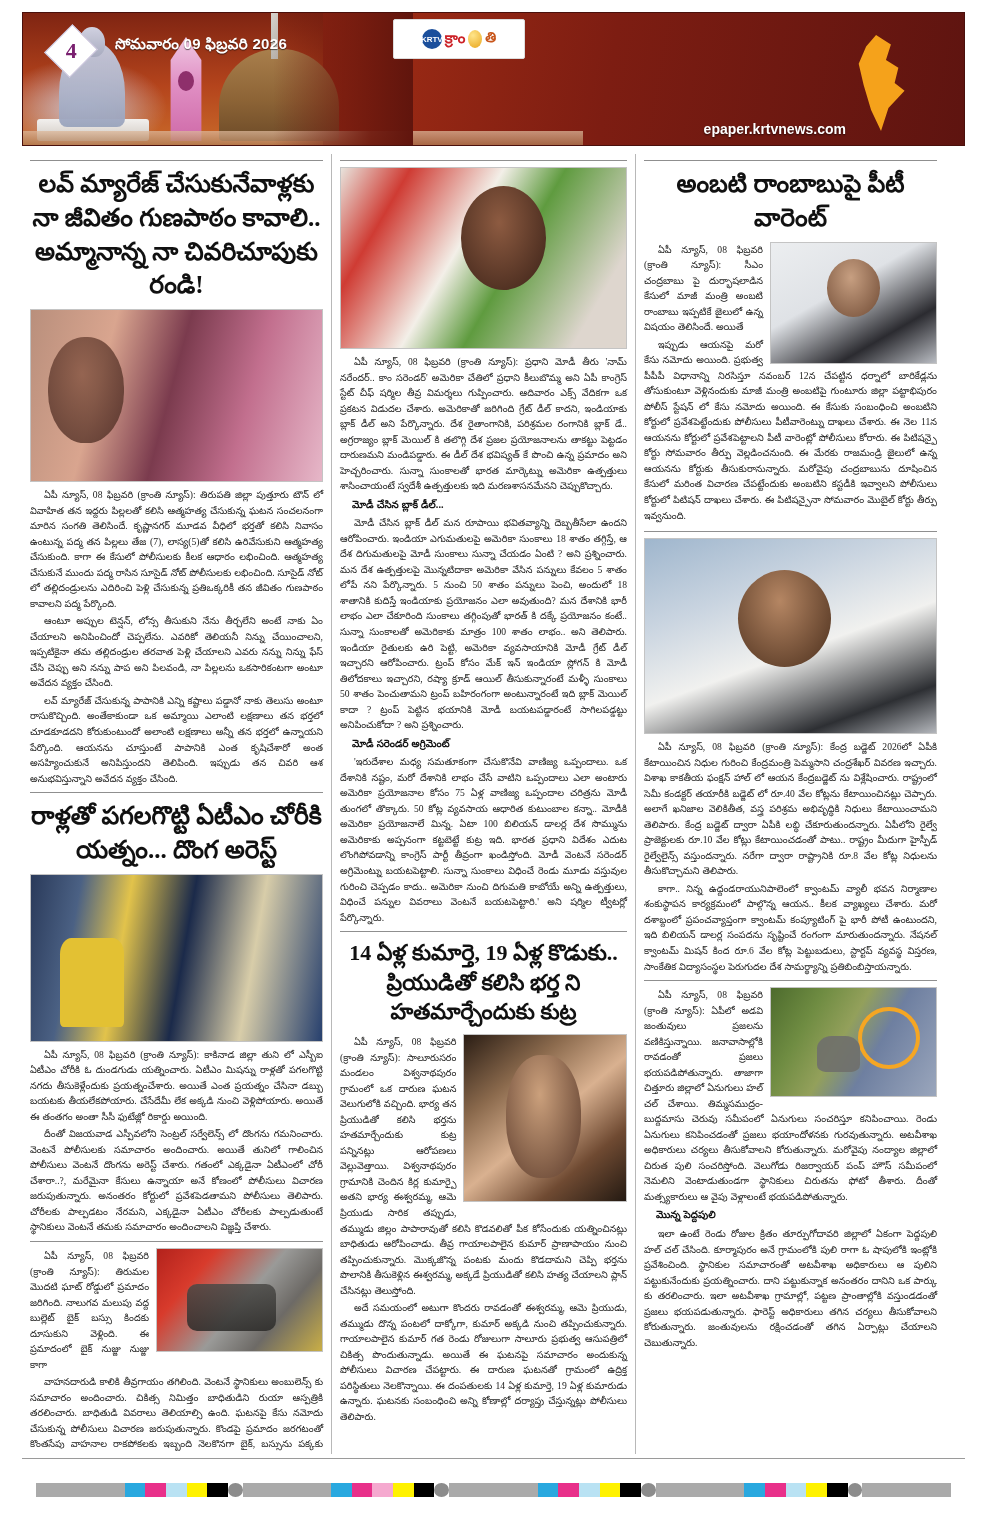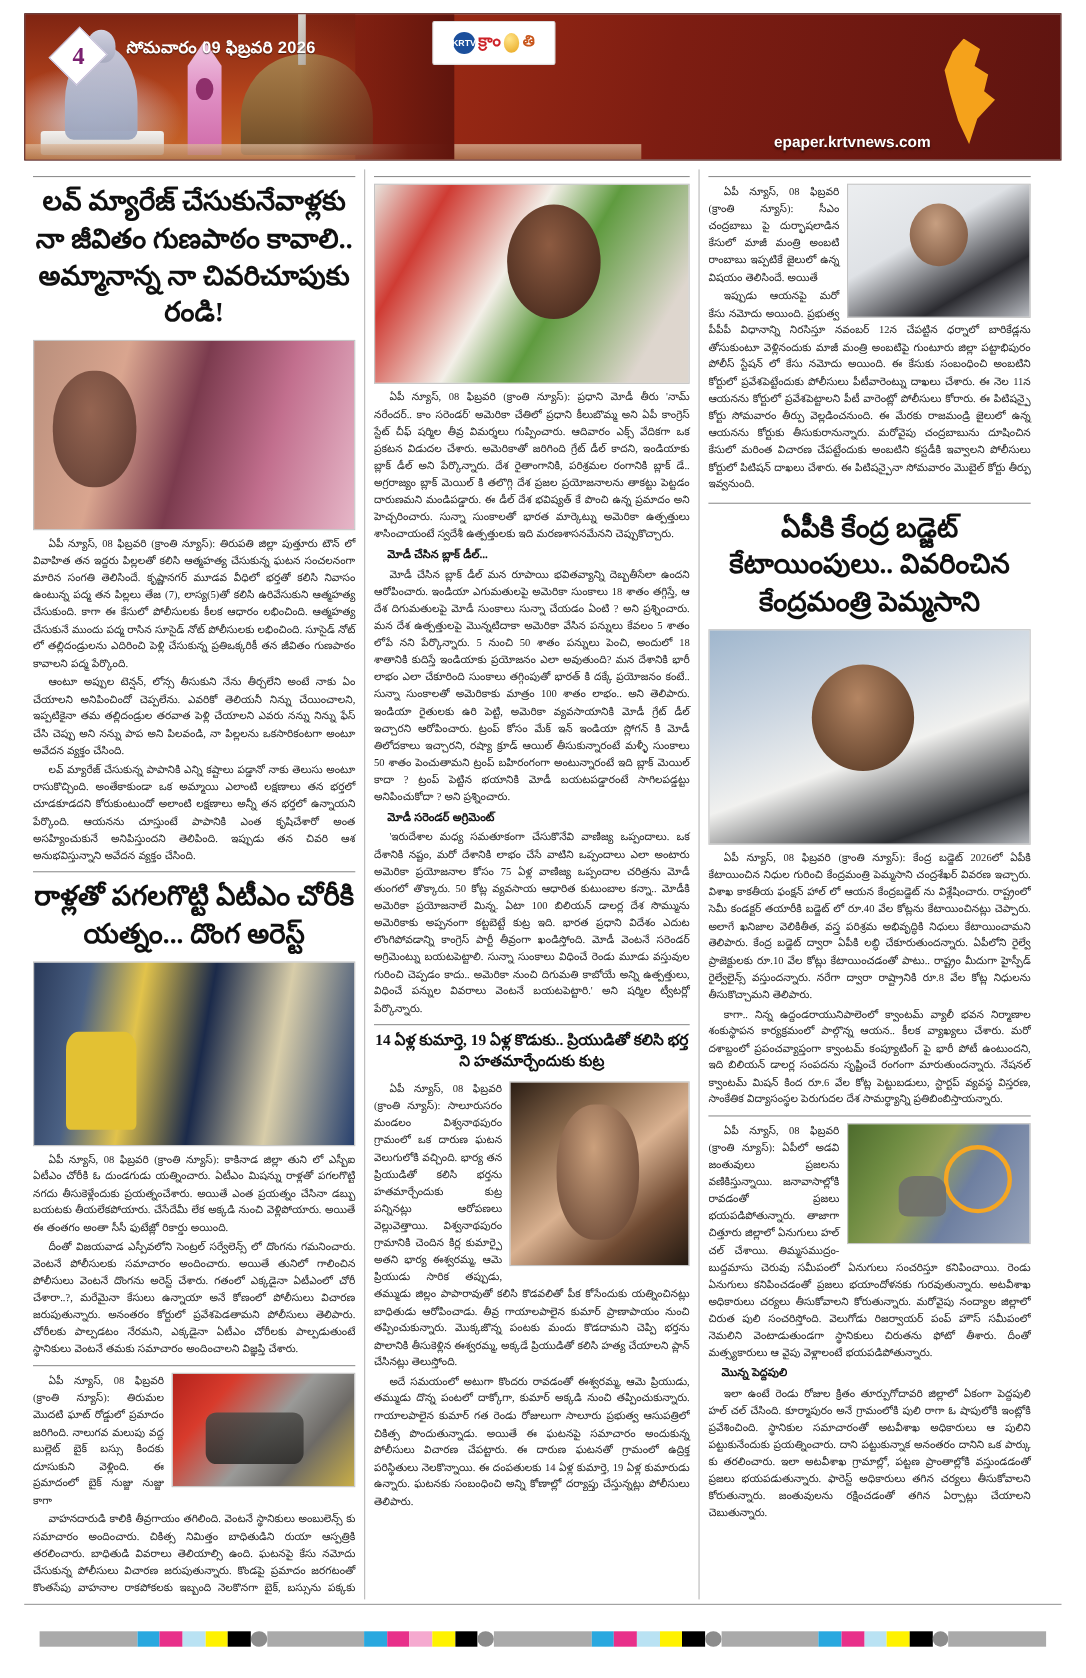--- a/index.html
+++ b/index.html
@@ -99,21 +99,21 @@
   }
   .dateline {
     position: absolute; left: 92px; top: 22px;
     color: #ffffff; font-size: 15px; font-weight: bold;
     letter-spacing: .3px;
     text-shadow: 0 1px 1px rgba(0,0,0,.6);
     white-space: nowrap;
   }
   .kranti-logo {
     position: absolute; left: 370px; top: 6px;
-    width: 112px; height: 40px;
+    width: 132px; height: 40px;
     background: #ffffff;
     border: 1px solid #ddd;
     display: flex; align-items: center; justify-content: center; gap: 3px;
     border-radius: 2px;
   }
   .kranti-badge{
     width: 20px; height: 20px; border-radius: 50%;
     background: #1b4f9c; color:#fff; font-size:8px;
     display:flex;align-items:center;justify-content:center;
     font-weight:bold;
@@ -172,21 +172,21 @@
   h2.headline {
     margin: 4px 0 7px 0;
     text-align: center;
     font-family: "Liberation Serif", serif;
     font-weight: bold;
     color: #111111;
     line-height: 1.35;
     letter-spacing: 0px;
   }
   h2.h-lg { font-size: 25px; }
-  h2.h-md { font-size: 14px; }
+  h2.h-md { font-size: 22px; }
 
   .photo {
     width: 100%;
     background: #d9d9d9;
     position: relative;
     overflow: hidden;
     border: 1px solid #c4c4c4;
     margin-bottom: 5px;
   }
 
@@ -366,30 +366,30 @@
       </div>
 
     </div>
 
     <div class="vrule"></div>
 
     <div class="col">
 
       <div class="article">
         <div class="hr-top"></div>
+        <h2 class="headline h-lg">అంబటి రాంబాబుపై పీటీ వారెంట్</h2>
         <div class="body-text clearfix">
           <div class="photo ph-minister1 wrap-right" style="height:122px"></div>
           <p>ఏపీ న్యూస్, 08 ఫిబ్రవరి (క్రాంతి న్యూస్): సీఎం చంద్రబాబు పై దుర్భాషలాడిన కేసులో మాజీ మంత్రి అంబటి రాంబాబు ఇప్పటికే జైలులో ఉన్న విషయం తెలిసిందే. అయితే</p>
           <p>ఇప్పుడు ఆయనపై మరో కేసు నమోదు అయింది. ప్రభుత్వ పీపీపీ విధానాన్ని నిరసిస్తూ నవంబర్ 12న చేపట్టిన ధర్నాలో బారికేడ్లను తోసుకుంటూ వెళ్లినందుకు మాజీ మంత్రి అంబటిపై గుంటూరు జిల్లా పట్టాభిపురం పోలీస్ స్టేషన్ లో కేసు నమోదు అయింది. ఈ కేసుకు సంబంధించి అంబటిని కోర్టులో ప్రవేశపెట్టేందుకు పోలీసులు పీటీవారెంట్ను దాఖలు చేశారు. ఈ నెల 11న ఆయనను కోర్టులో ప్రవేశపెట్టాలని పీటీ వారెంట్లో పోలీసులు కోరారు. ఈ పిటిషన్పై కోర్టు సోమవారం తీర్పు వెల్లడించనుంది. ఈ మేరకు రాజమండ్రి జైలులో ఉన్న ఆయనను కోర్టుకు తీసుకురానున్నారు. మరోవైపు చంద్రబాబును దూషించిన కేసులో మరింత విచారణ చేపట్టేందుకు అంబటిని కస్టడీకి ఇవ్వాలని పోలీసులు కోర్టులో పిటిషన్ దాఖలు చేశారు. ఈ పిటిషన్పైనా సోమవారం మొబైల్ కోర్టు తీర్పు ఇవ్వనుంది.</p>
         </div>
       </div>
 
       <div class="article">
         <div class="hr-top"></div>
-        <h2 class="headline h-lg">ఏపీకి కేంద్ర బడ్జెట్ కేటాయింపులు.. వివరించిన కేంద్రమంత్రి పెమ్మసాని</h2>
         <div class="photo ph-minister2" style="height:196px"></div>
         <div class="body-text">
           <p>ఏపీ న్యూస్, 08 ఫిబ్రవరి (క్రాంతి న్యూస్): కేంద్ర బడ్జెట్ 2026లో ఏపీకి కేటాయించిన నిధుల గురించి కేంద్రమంత్రి పెమ్మసాని చంద్రశేఖర్ వివరణ ఇచ్చారు. విశాఖ కాకతీయ ఫంక్షన్ హాల్ లో ఆయన కేంద్రబడ్జెట్ ను విశ్లేషించారు. రాష్ట్రంలో సెమీ కండక్టర్ తయారీకి బడ్జెట్ లో రూ.40 వేల కోట్లను కేటాయించినట్లు చెప్పారు. అలాగే ఖనిజాల వెలికితీత, వస్త్ర పరిశ్రమ అభివృద్ధికి నిధులు కేటాయించామని తెలిపారు. కేంద్ర బడ్జెట్ ద్వారా ఏపీకి లబ్ధి చేకూరుతుందన్నారు. ఏపీలోని రైల్వే ప్రాజెక్టులకు రూ.10 వేల కోట్లు కేటాయించడంతో పాటు.. రాష్ట్రం మీదుగా హైస్పీడ్ రైల్వేలైన్స్ వస్తుందన్నారు. నరేగా ద్వారా రాష్ట్రానికి రూ.8 వేల కోట్ల నిధులను తీసుకొచ్చామని తెలిపారు.</p>
           <p>కాగా.. నిన్న ఉద్దండరాయునిపాలెంలో క్వాంటమ్ వ్యాలీ భవన నిర్మాణాల శంకుస్థాపన కార్యక్రమంలో పాల్గొన్న ఆయన.. కీలక వ్యాఖ్యలు చేశారు. మరో దశాబ్దంలో ప్రపంచవ్యాప్తంగా క్వాంటమ్ కంప్యూటింగ్ పై భారీ పోటీ ఉంటుందని, ఇది బిలియన్ డాలర్ల సంపదను సృష్టించే రంగంగా మారుతుందన్నారు. నేషనల్ క్వాంటమ్ మిషన్ కింద రూ.6 వేల కోట్ల పెట్టుబడులు, స్టార్టప్ వ్యవస్థ విస్తరణ, సాంకేతిక విద్యాసంస్థల పెరుగుదల దేశ సామర్థ్యాన్ని ప్రతిబింబిస్తాయన్నారు.</p>
         </div>
       </div>
 
       <div class="article">
         <div class="hr-top"></div>
         <div class="body-text clearfix">

